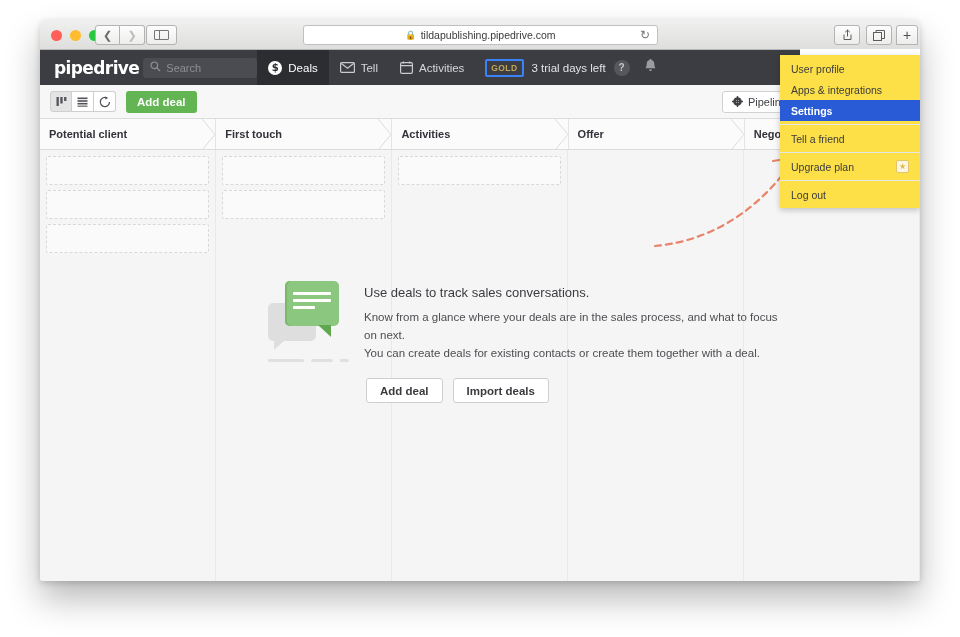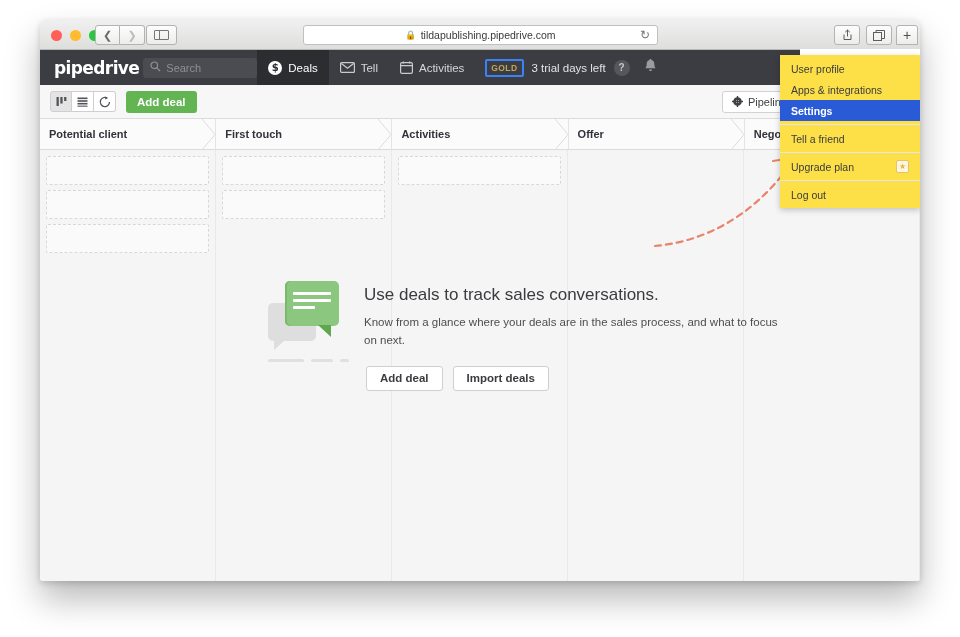--- a/index.html
+++ b/index.html
@@ -326,21 +326,21 @@
   .lines i:nth-child(2){ width: 38px; }
   .lines i:nth-child(3){ width: 22px; }
   .dashes { position: absolute; left: 0; top: 78px; display: flex; gap: 7px; }
   .dashes i { display:block; height: 3px; background:#e0e0e0; border-radius:2px; }
   .dashes i:nth-child(1){ width: 36px; }
   .dashes i:nth-child(2){ width: 22px; }
   .dashes i:nth-child(3){ width: 9px; }
 
   .empty-body { padding-left: 22px; padding-top: 4px; }
   .empty-title {
-    font-size: 17px; color: #3a3b3f; font-weight: normal;
+    font-size: 13px; color: #3a3b3f; font-weight: normal;
     margin-bottom: 9px;
   }
   .empty-sub { font-size: 11.5px; color: #4d4e52; line-height: 1.55; margin-bottom: 16px; }
   .empty-actions { display: flex; gap: 10px; padding-left: 2px; }
   .obtn {
     height: 25px; padding: 0 13px;
     background: #ffffff;
     border: 1px solid #cfcfcf; border-radius: 3px;
     font-size: 11.5px; font-weight: bold; color: #3a3b3f;
     display: flex; align-items: center;
@@ -571,20 +571,21 @@
         <div class="dashes">
             <i></i>
             <i></i>
             <i></i>
           </div>
       </div>
       <div class="empty-body">
         <div class="empty-title">Use deals to track sales conversations.</div>
         <div class="empty-sub">
           <span>Know from a glance where your deals are in the sales process, and what to focus on next.</span><br>
+          <span>You can create deals for existing contacts or create them together with a deal.</span>
         </div>
         <div class="empty-actions">
           <div class="obtn">Add deal</div>
           <div class="obtn">Import deals</div>
         </div>
       </div>
     </div>
   </div>
 
   <svg class="arrow-layer" viewBox="0 0 880 561">

